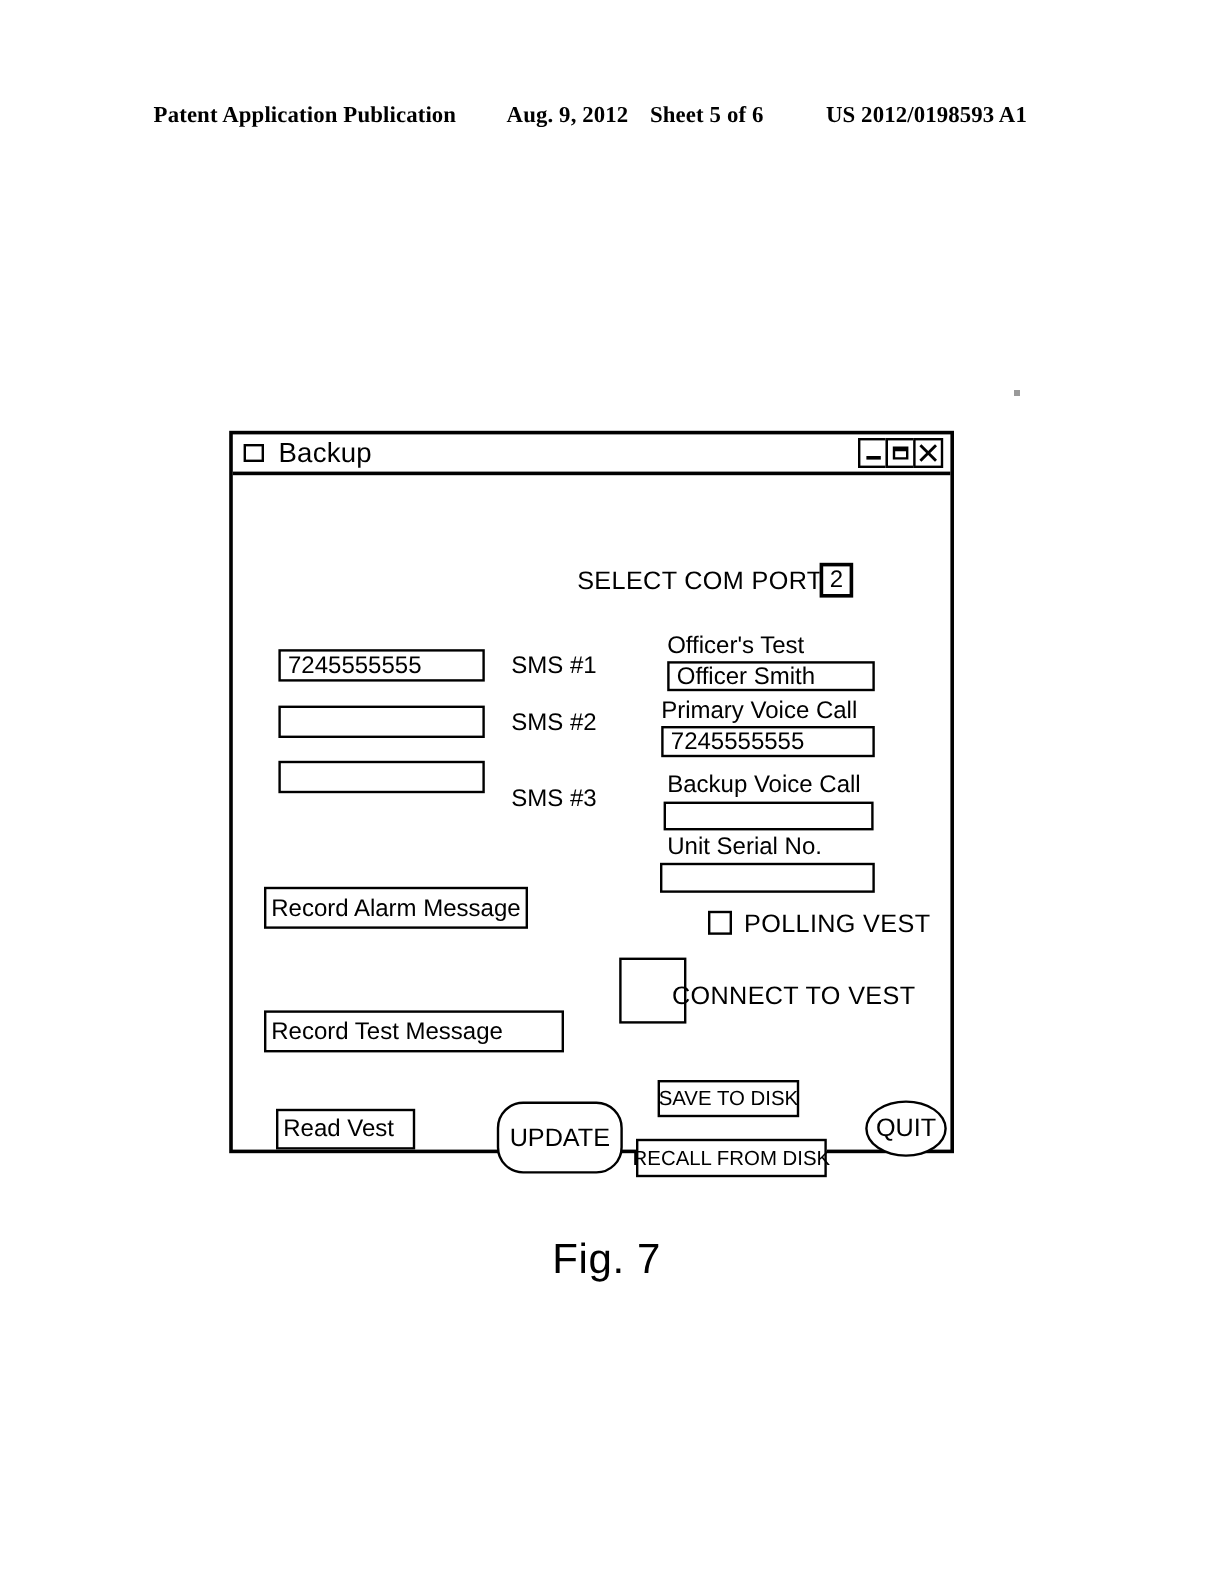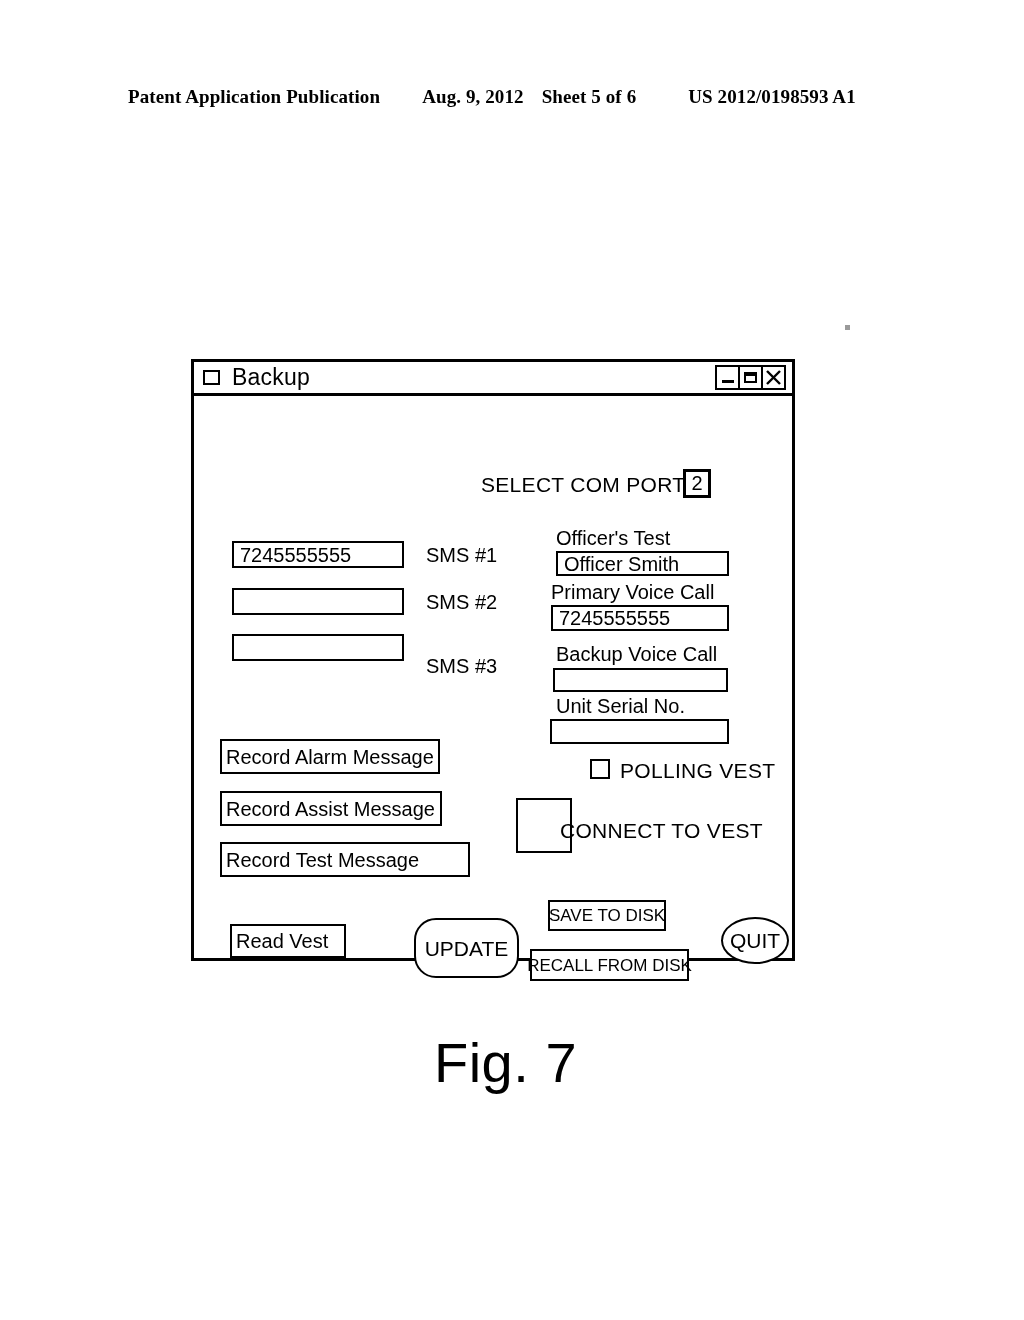--- a/index.html
+++ b/index.html
@@ -213,21 +213,21 @@
     background: #fff;
   }
 
   
   .fig-caption {
     position: absolute;
     top: 1030px;
     left: 0;
     width: 1011px;
     text-align: center;
-    font-size: 56px;
+    font-size: 35px;
     letter-spacing: 0.5px;
   }
 </style>
 </head>
 <body>
 
 <div class="patent-header">
   <span class="ph-pub">Patent Application Publication</span>
   <span class="ph-date">Aug. 9, 2012</span>
   <span class="ph-sheet">Sheet 5 of 6</span>
@@ -280,21 +280,20 @@
     <div class="label" style="left:362px; top:300px;">Unit Serial No.</div>
     <div class="fieldbox" style="left:356px; top:323px; width:179px; height:25px;"></div>
 
     <div class="checkbox" style="left:396px; top:363px;"></div>
     <div class="label caps" style="left:426px; top:364px;">POLLING VEST</div>
 
     <div class="bigsquare" style="left:322px; top:402px; width:56px; height:55px;"></div>
     <div class="label caps" style="left:366px; top:424px; left:366px;">CONNECT TO VEST</div>
 
     <div class="btnrect" style="left:26px; top:343px; width:220px; height:35px;">Record Alarm Message</div>
-    <div class="btnrect" style="left:26px; top:395px; width:222px; height:35px;">Record Assist Message</div>
     <div class="btnrect" style="left:26px; top:446px; width:250px; height:35px;">Record Test Message</div>
 
     <div class="btnrect" style="left:36px; top:528px; width:116px; height:34px;">Read Vest</div>
 
     <div class="btnstadium" style="left:220px; top:522px; width:105px; height:60px;">UPDATE</div>
 
     <div class="btnrect center" style="left:354px; top:504px; width:118px; height:31px; font-size:17px;">SAVE TO DISK</div>
     <div class="btnrect center" style="left:336px; top:553px; width:159px; height:32px; font-size:17px;">RECALL FROM DISK</div>
 
     <div class="btnellipse" style="left:527px; top:521px; width:68px; height:47px;">QUIT</div>

